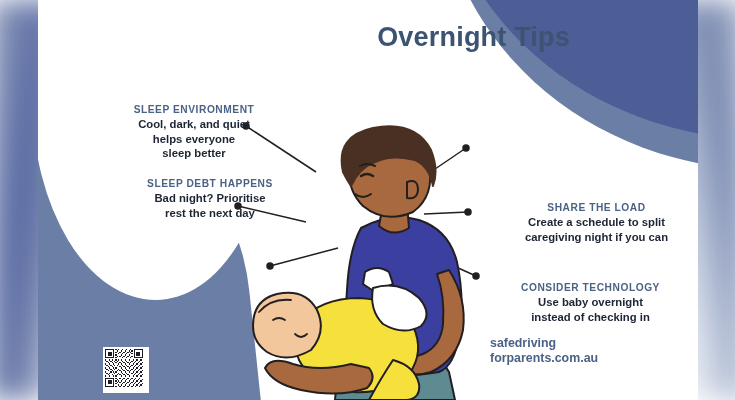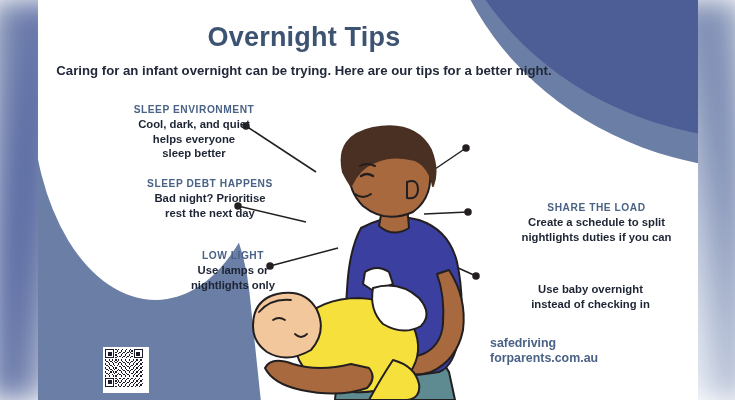--- a/index.html
+++ b/index.html
@@ -81,21 +81,21 @@
     width: 330px; height: 290px;
     background: #4d5d96;
     border-radius: 0 0 0 100%;
   }
 
   
   .header {
     position: absolute;
     left: 0; top: 22px;
     width: 532px;
-    text-align: center;
+    text-align: right;
     z-index: 5;
   }
   .title {
     color: #3d5372;
     font-size: 27px;
     font-weight: bold;
     letter-spacing: 0.2px;
     margin: 0 0 9px 0;
   }
   .subtitle {
@@ -182,22 +182,20 @@
   <div id="card">
 
     <div class="deco bl-blue"></div>
     <div class="deco bl-light"></div>
     <div class="deco bl-white"></div>
     <div class="deco tr-light"></div>
     <div class="deco tr-blue"></div>
 
     <div class="header">
       <div class="title">Overnight Tips</div>
-      <div class="subtitle">Caring for an infant overnight can be trying.
-Here are our tips for a better night.</div>
     </div>
 
     <svg class="connectors" viewBox="0 0 660 400">
       <g stroke="#231f20" stroke-width="1.5" fill="#231f20">
         <line x1="208" y1="126" x2="278" y2="172"></line>
         <circle cx="208" cy="126" r="3"></circle>
         <line x1="200" y1="206" x2="268" y2="222"></line>
         <circle cx="200" cy="206" r="3"></circle>
         <line x1="232" y1="266" x2="300" y2="248"></line>
         <circle cx="232" cy="266" r="3"></circle>
@@ -254,34 +252,30 @@
 rest the next day</div>
     </div>
 
     <div class="tip left tip-sleep-env">
       <div class="tip-head">SLEEP ENVIRONMENT</div>
       <div class="tip-body">Cool, dark, and quiet
 helps everyone
 sleep better</div>
     </div>
 
-    <div class="tip left tip-low-light">
-      <div class="tip-head">LOW LIGHT</div>
-      <div class="tip-body">Use lamps or
-nightlights only</div>
-    </div>
 
 
     <div class="tip right tip-share">
       <div class="tip-head">SHARE THE LOAD</div>
       <div class="tip-body">Create a schedule to split
-nightlights duties if you can</div>
+caregiving night if you can</div>
     </div>
 
     <div class="tip right tip-technology">
+      <div class="tip-head">CONSIDER TECHNOLOGY</div>
       <div class="tip-body">Use baby overnight
 instead of checking in</div>
     </div>
 
     <div class="branding">safedriving
 forparents.com.au</div>
 
     <div class="qr">
       <svg viewBox="0 0 29 29" width="38" height="38" shape-rendering="crispEdges">
         <rect width="29" height="29" fill="#ffffff"></rect>

